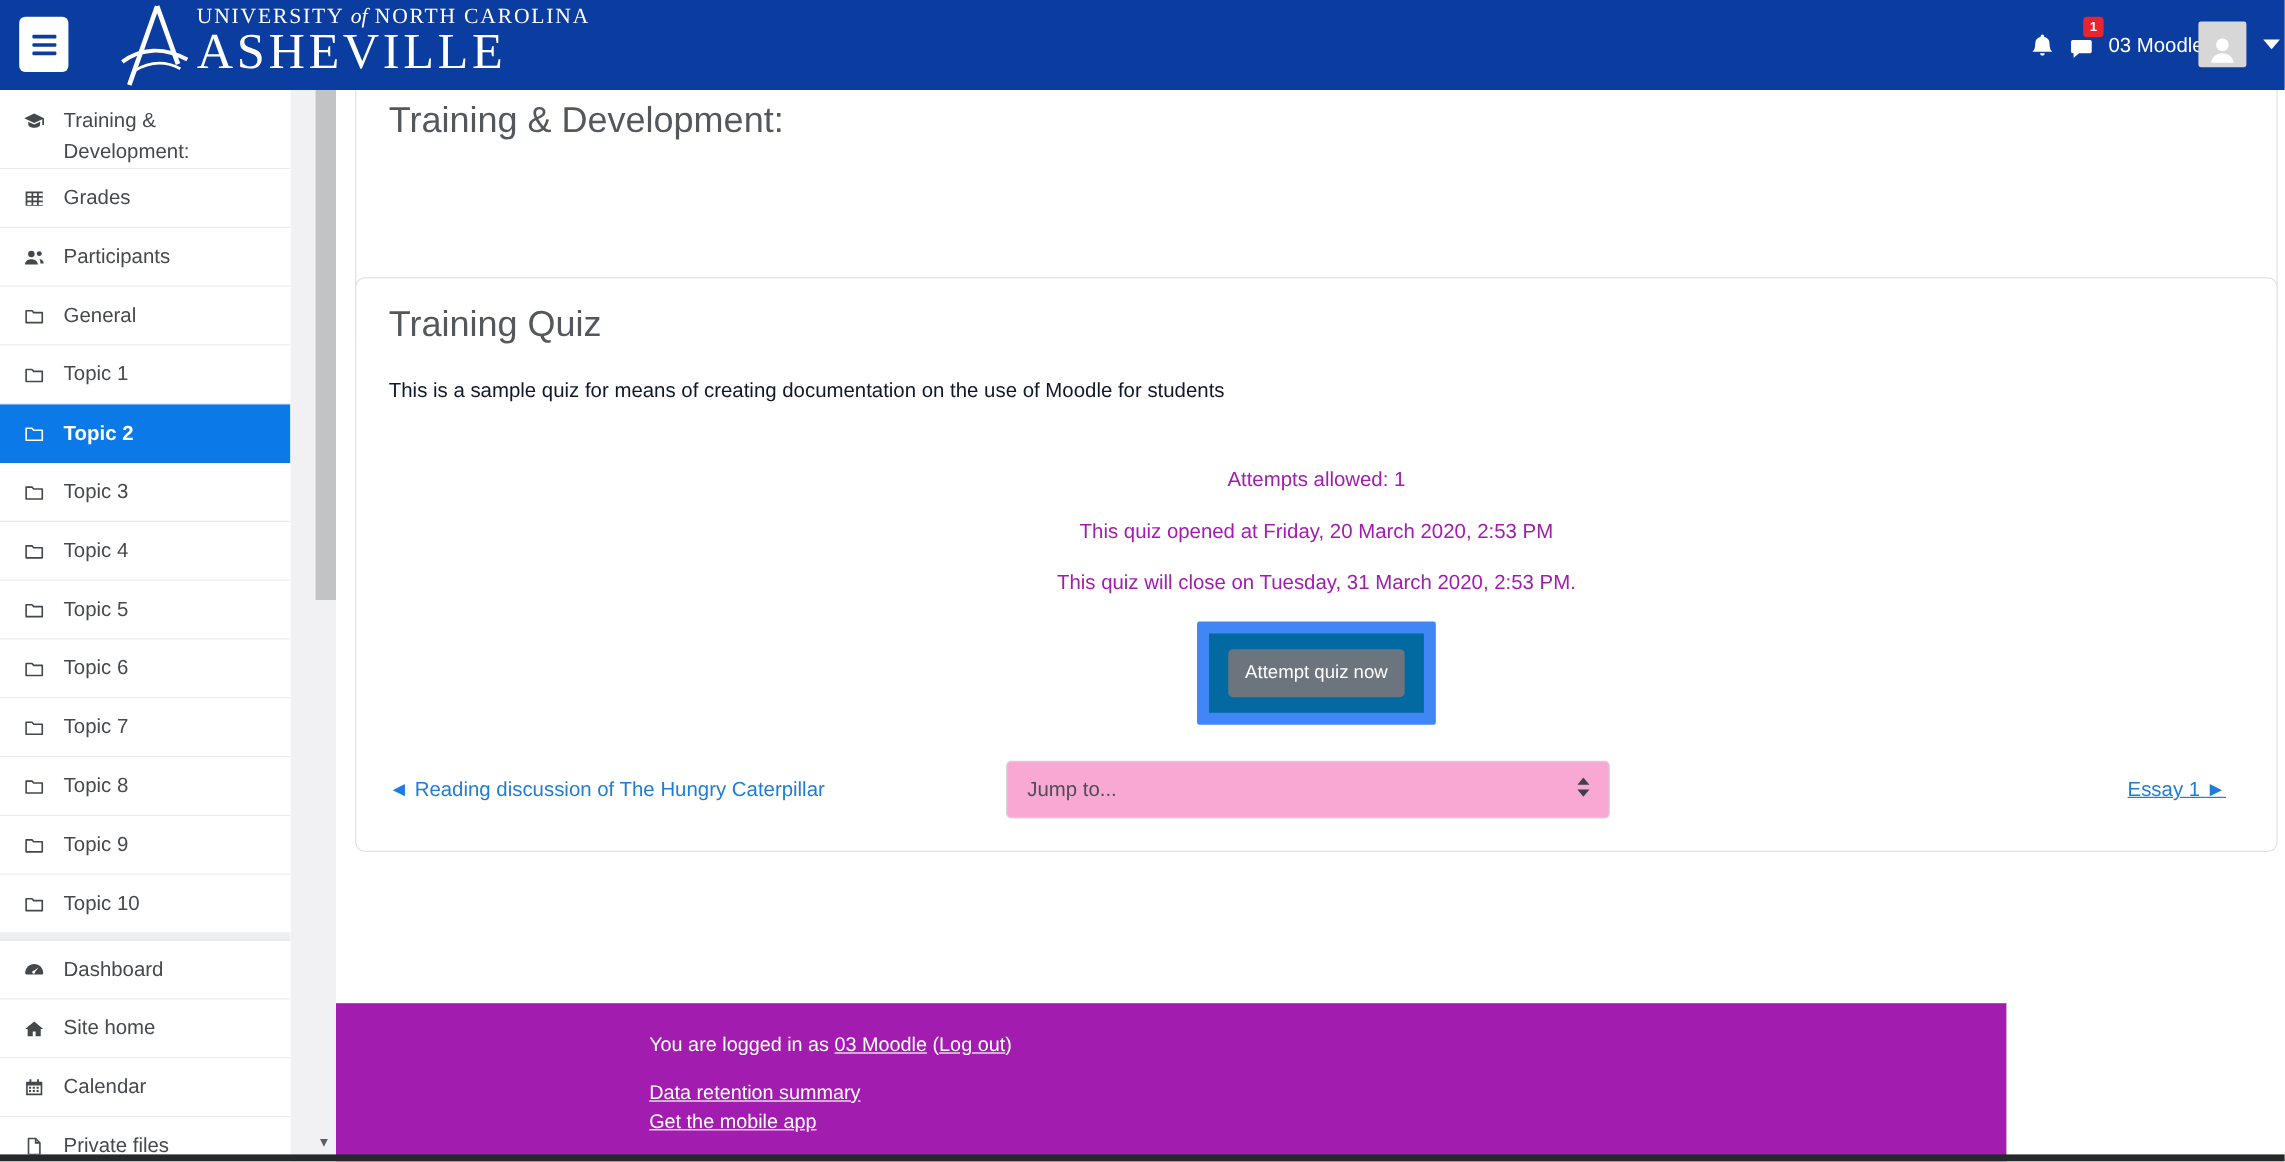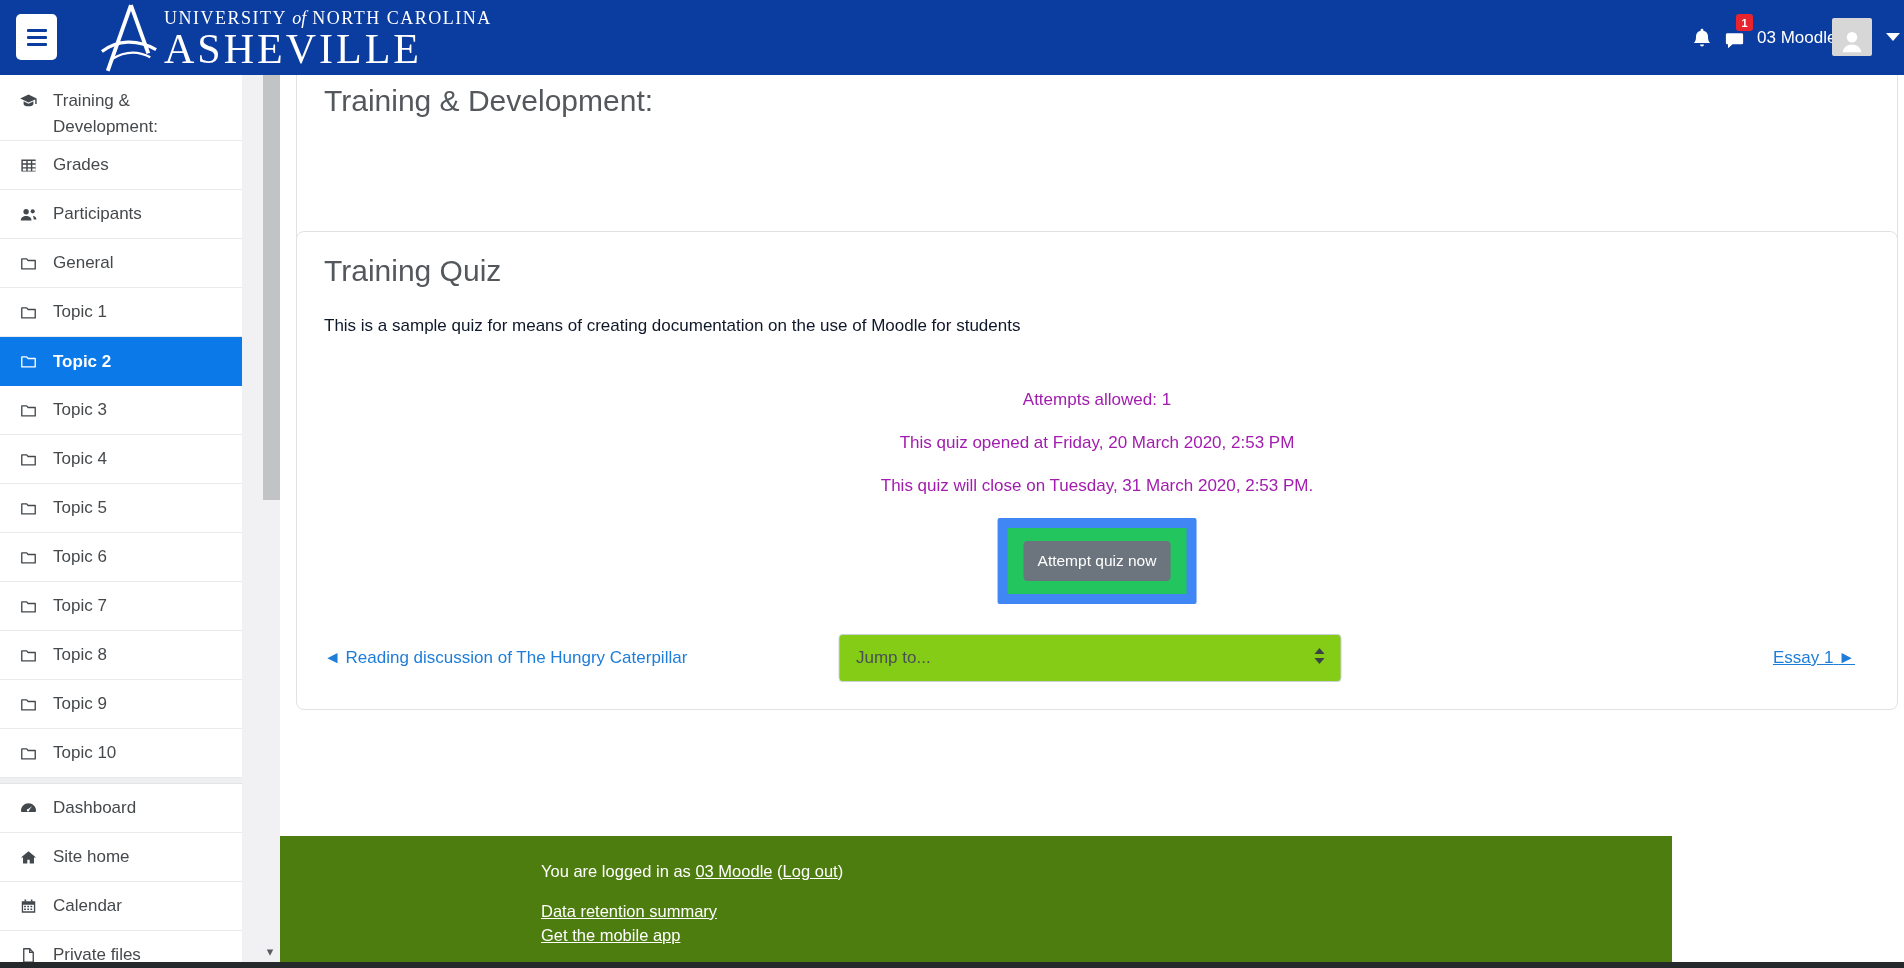--- a/index.html
+++ b/index.html
@@ -15,21 +15,21 @@
   .navbar{
     position:absolute; left:0; top:0; width:1904px; height:75px;
     background:#0b3c9f; z-index:30;
   }
   .hamburger{
     position:absolute; left:16px; top:14px; width:41px; height:46px;
     background:#ffffff; border:none; border-radius:5px; cursor:pointer;
     display:flex; flex-direction:column; justify-content:center; align-items:center; gap:4px;
   }
   .hamburger .bar{ width:20px; height:3px; background:#0b3c9f; border-radius:1px; }
-  .logo{ position:absolute; left:100px; top:3px; display:flex; align-items:center; color:#fff; }
+  .logo{ position:absolute; left:100px; top:3px; display:flex; align-items:flex-start; color:#fff; }
   .logo-mark{ width:58px; height:70px; }
   .logo-text{ margin-left:6px; font-family:"Liberation Serif", serif; }
   .logo-line1{ font-size:18px; letter-spacing:1.5px; margin-top:6px; }
   .logo-line1 .of{ font-style:italic; text-transform:lowercase; letter-spacing:0; }
   .logo-line2{ font-size:42px; letter-spacing:3px; line-height:0.9; margin-top:2px; }
   .nav-icon{ position:absolute; color:#fff; }
   .nav-bell{ left:1690px; top:25px; width:24px; height:26px; }
   .nav-chat{ left:1722px; top:29px; width:25px; height:23px; }
   .nav-badge{
     position:absolute; left:1736px; top:14px; min-width:17px; height:17px;
@@ -78,40 +78,40 @@
   .breadcrumb{ position:absolute; left:37px; top:78px; font-size:16.5px; color:#55595d; white-space:nowrap; }
   .breadcrumb a, .blue-link{ color:#1d7dd9; text-decoration:none; cursor:pointer; }
   .crumb-sep{ color:#55595d; margin:0 9px; }
   .crumb-sep.gap-before{ margin-left:74px; }
   .card-quiz{ top:156px; height:479px; }
   .quiz-title{ position:absolute; left:27px; top:22px; font-size:30px; font-weight:400; color:#54585c; }
   .quiz-desc{ position:absolute; left:27px; top:84px; font-size:17px; color:#0f172a; }
   .quiz-info{ position:absolute; left:0; width:100%; top:158px; text-align:center; font-size:17px; color:#a21caf; }
   .quiz-info p{ margin-bottom:23px; }
   .attempt-wrap{ position:absolute; left:50%; transform:translateX(-50%); top:286px;
-    border:10px solid #4186f5; border-radius:2px; padding:13px 16px; background:#22c55e; }
+    border:10px solid #4186f5; border-radius:2px; padding:13px 16px; background:#0369a1; }
   .attempt-btn{
     background:#6c757d; color:#fff; border:none; border-radius:4px;
     font-size:15.5px; font-family:"Liberation Sans", sans-serif;
     padding:11px 14px; cursor:pointer;
   }
   .activity-nav{ position:absolute; left:27px; right:42px; top:402px; height:48px; display:flex; align-items:center; font-size:17px; }
   .activity-prev{ flex:none; }
   .activity-next{ margin-left:auto;text-decoration:underline; }
   .jumpto{
     position:absolute; left:50%; transform:translateX(-50%); top:0;
-    width:503px; height:48px; background:#84cc16; border:1px solid #ccd2d8; border-radius:4px;
+    width:503px; height:48px; background:#f9a8d4; border:1px solid #ccd2d8; border-radius:4px;
     display:flex; align-items:center; padding-left:17px; color:#4a4f54; font-size:17px; cursor:pointer;
   }
   .jumpto-arrows{ position:absolute; right:16px; top:13px; display:flex; flex-direction:column; gap:4px; }
   .jumpto-arrows i{ display:block; width:0; height:0; border-left:5px solid transparent; border-right:5px solid transparent; }
   .jumpto-arrows .up{ border-bottom:6px solid #3c4146; }
   .jumpto-arrows .dn{ border-top:6px solid #3c4146; }
   
-  .footer{ position:absolute; left:0; top:761px; width:1392px; height:132px; background:#4d7c0f; color:#fff; font-size:16.5px; }
+  .footer{ position:absolute; left:0; top:761px; width:1392px; height:132px; background:#a21caf; color:#fff; font-size:16.5px; }
   .footer a{ color:#fff; text-decoration:underline; cursor:pointer; }
   .footer-login{ position:absolute; left:261px; top:26px; }
   .footer-link2{ position:absolute; left:261px; top:66px; }
   .footer-link3{ position:absolute; left:261px; top:90px; }
   .bottom-strip{ position:absolute; left:0; top:962px; width:1904px; height:6px; background:#26292c; z-index:40; }
   .svg-defs{ position:absolute; width:0; height:0; overflow:hidden; }
 </style>
 </head>
 <body>
 

